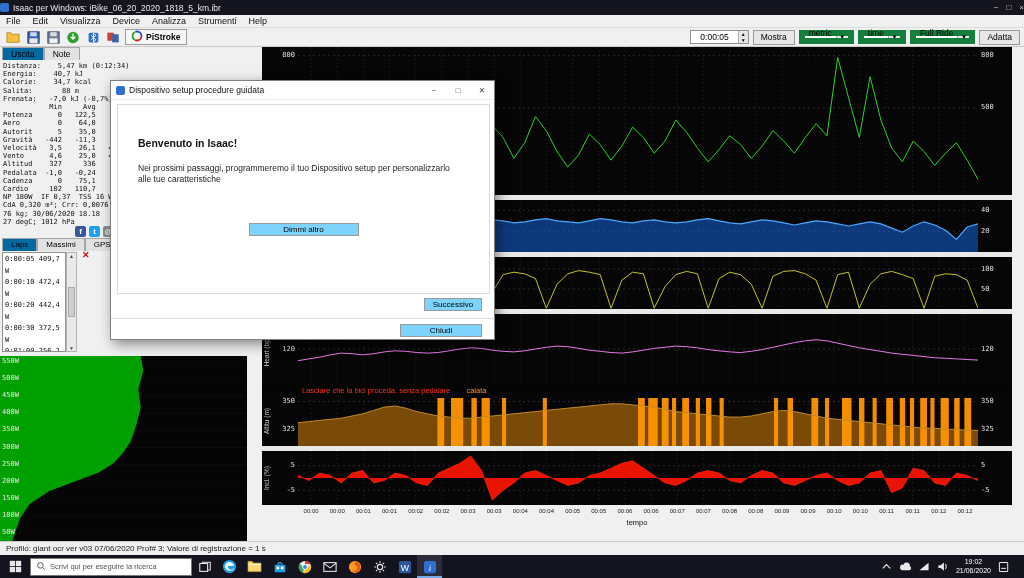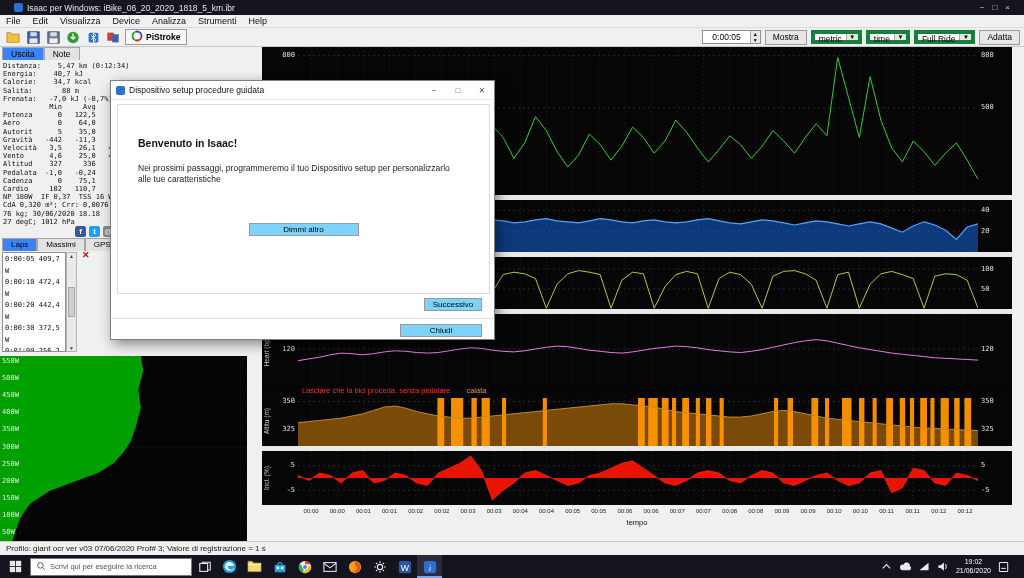--- a/index.html
+++ b/index.html
@@ -1,21 +1,21 @@
 <!DOCTYPE html>
 <html><head>
 <meta charset="utf-8">
 <style>
   * { margin:0; padding:0; box-sizing:border-box; }
   html,body { width:1024px; height:578px; overflow:hidden; }
   body { font-family:"Liberation Sans", sans-serif; background:#f0f0f0; position:relative; }
 
   
   .titlebar { position:absolute; top:0; left:0; width:1024px; height:15px; background:#15151f;
-    color:#e8e8e8; display:flex; align-items:center; gap:4px; padding:0 14px; font-size:8.5px; }
+    color:#e8e8e8; display:flex; align-items:center; gap:4px; padding:0 0; font-size:8.5px; }
   .app-ico { width:9px; height:9px; background:#2e6fd0; border-radius:2px; display:inline-block; }
   .win-btns { margin-left:auto; display:flex; gap:8px; font-size:8px; color:#cfcfcf; }
   .win-btns span { cursor:default; }
 
   .menubar { position:absolute; top:15px; left:0; width:1024px; height:13px; background:#f0f0f0;
     border-bottom:1px solid #dcdcdc; display:flex; align-items:center; font-size:9px; color:#111; }
   .menubar span { padding:0 6px; }
 
   .toolbar { position:absolute; top:28px; left:0; width:1024px; height:19px; background:#f0f0f0;
     border-bottom:1px solid #c9c9c9; display:flex; align-items:center; gap:3px; padding:0 4px; font-size:8.5px; }
@@ -23,32 +23,32 @@
     border:1px solid transparent; }
   .pistroke { display:inline-flex; align-items:center; gap:3px; height:16px; padding:0 5px;
     background:#f6f6f6; border:1px solid #9a9a9a; font-size:8.5px; font-weight:bold; }
   .tb-right { margin-left:auto; display:flex; align-items:center; gap:4px; }
   .spinbox { display:inline-flex; align-items:center; border:1px solid #8f8f8f; background:#fff; height:14px; }
   .spinbox .val { padding:0 9px; font-size:8.5px; min-width:38px; }
   .spinbox .arrows { display:flex; flex-direction:column; border-left:1px solid #aaa; }
   .spinbox .arrows span { font-size:5px; line-height:6px; padding:0 2px; background:#e7e7e7; }
   .btn { background:#e7e7e7; border:1px solid #9a9a9a; font-size:8.5px; height:15px; padding:0 7px;
     font-family:"Liberation Sans",sans-serif; }
-  .combo { display:inline-flex; align-items:flex-start; border:4px solid #15803d; background:#fff; height:14px; font-size:8.5px; }
+  .combo { display:inline-flex; align-items:flex-end; border:6px solid #15803d; background:#fff; height:14px; font-size:8.5px; }
   .combo .cval { padding:0 4px; }
   .combo .carr { width:12px; height:100%; background:#e7e7e7; border-left:1px solid #aaa; font-size:6px;
     display:flex; align-items:center; justify-content:center; }
 
   
   .content { position:absolute; top:47px; left:0; width:1024px; height:494px; background:#f0f0f0; }
 
   
   .lp-tabs { position:absolute; left:2px; top:0; height:13px; display:flex; font-size:8.5px; }
   .lp-tab { padding:0 8px; border:1px solid #a5a5a5; border-bottom:none; background:#e2e2e2; line-height:12px; }
-  .lp-tab.active { background:#3b82f6; }
+  .lp-tab.active { background:#0369a1; }
   .stats { position:absolute; left:3px; top:15px; width:150px;
     font:7px/8.2px "DejaVu Sans Mono", monospace; color:#101010; white-space:pre; }
   .social { position:absolute; left:75px; top:179px; display:flex; gap:3px; }
   .soc { width:11px; height:11px; border-radius:2px; color:#fff; font:bold 8px/11px "Liberation Sans",sans-serif;
     text-align:center; }
   .lap-tabs { position:absolute; left:2px; top:191px; height:13px; display:flex; font-size:8px; }
   .laps { position:absolute; left:2px; top:205px; width:64px; height:100px; background:#fff;
     border:1px solid #919191; font:7px/11.5px "DejaVu Sans Mono", monospace; padding:1px 0 0 2px; color:#101010;
     overflow:hidden; }
   .laps-scroll { position:absolute; left:66px; top:205px; width:11px; height:100px; background:#e9e9e9;

